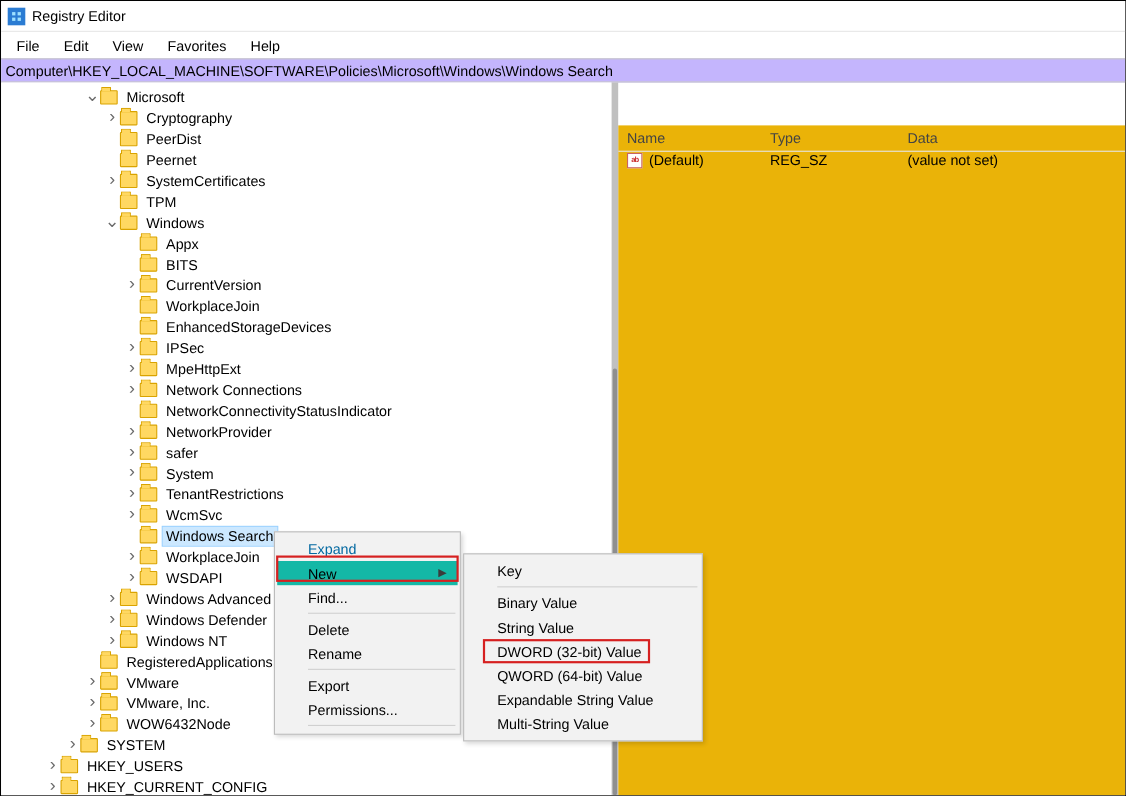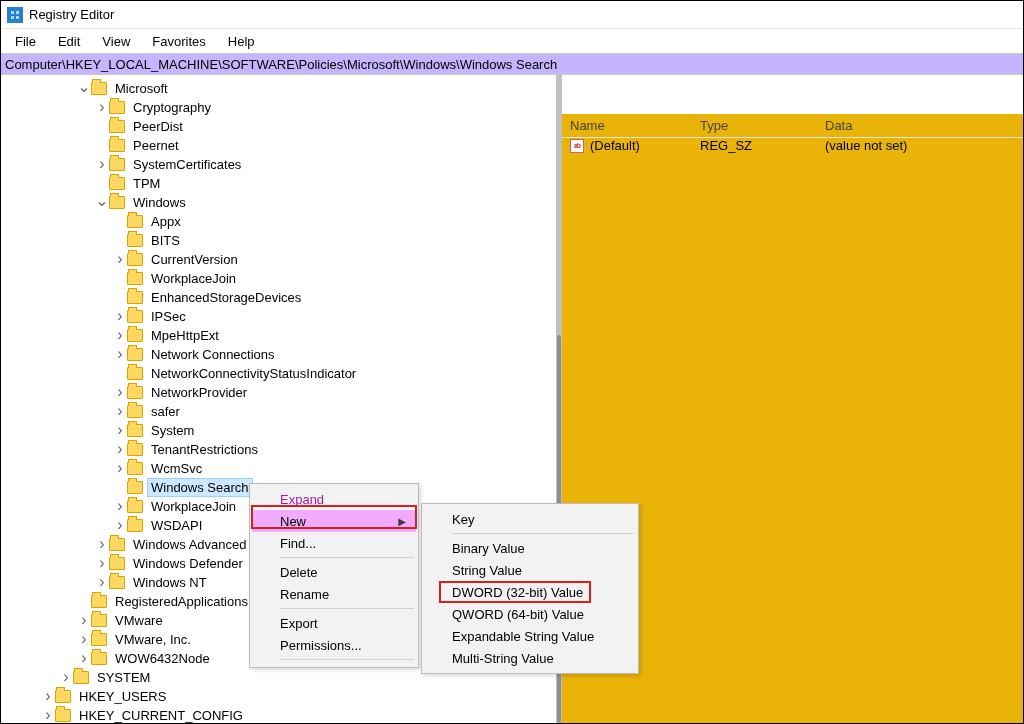--- a/index.html
+++ b/index.html
@@ -178,32 +178,32 @@
     z-index: 100;
   }
   .ctx .row {
     height: 22px;
     display:flex;
     align-items:center;
     padding: 0 22px 0 28px;
     cursor: default;
     position: relative;
   }
-  .ctx .row.disabled { color:#a21caf; }
+  .ctx .row.disabled { color:#0369a1; }
   .ctx .sep {
     height: 1px;
     background: #d0d0d0;
     margin: 3px 2px 3px 28px;
   }
   .ctx .arrow {
     position:absolute; right:10px;
     color:#3b3b3b;
     font-size: 10px;
   }
-  .ctx .row.hovered { background: #f0abfc; }
+  .ctx .row.hovered { background: #14b8a6; }
 
   .hl-red {
     position:absolute;
     border: 2px solid #d62020;
     pointer-events: none;
     z-index: 200;
   }
 </style>
 </head>
 <body>

